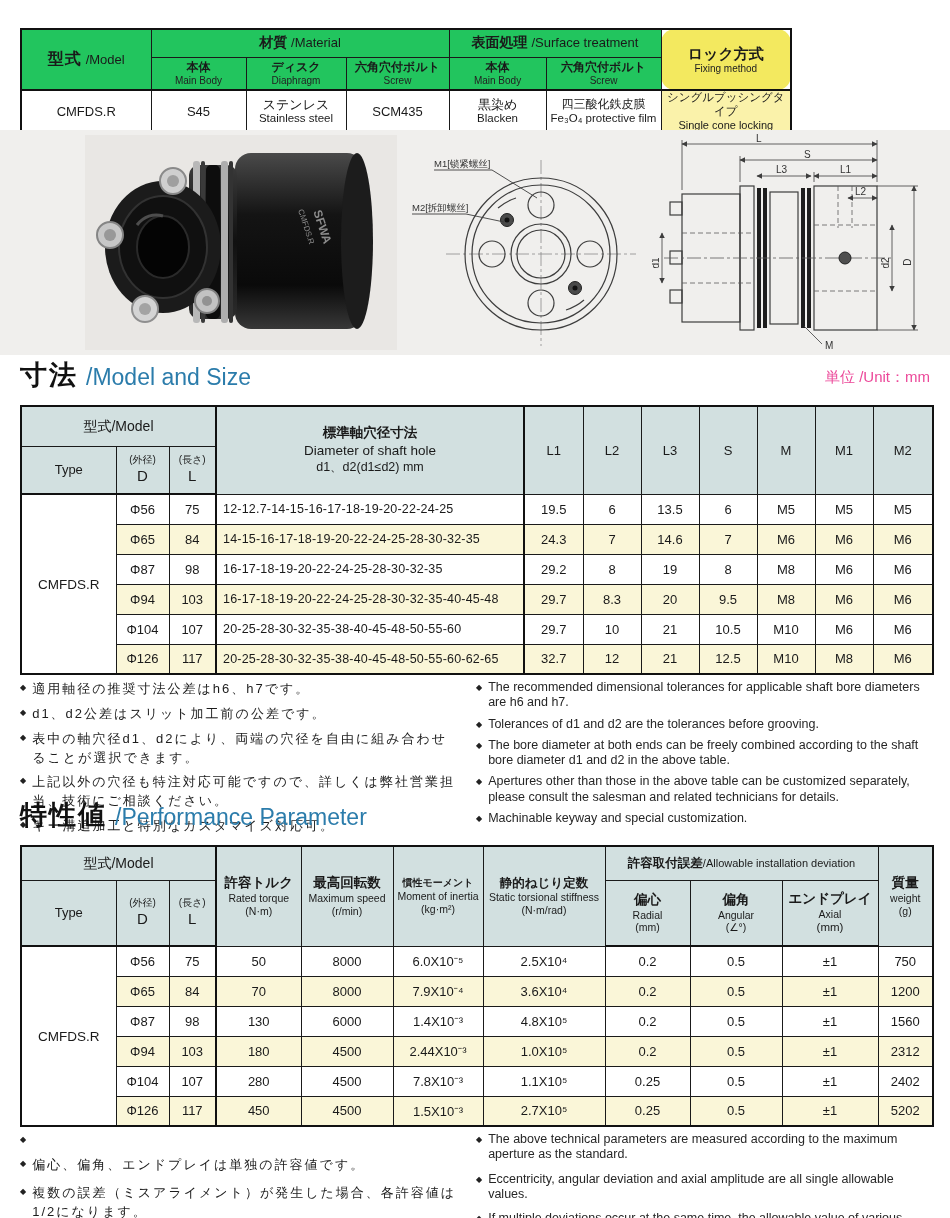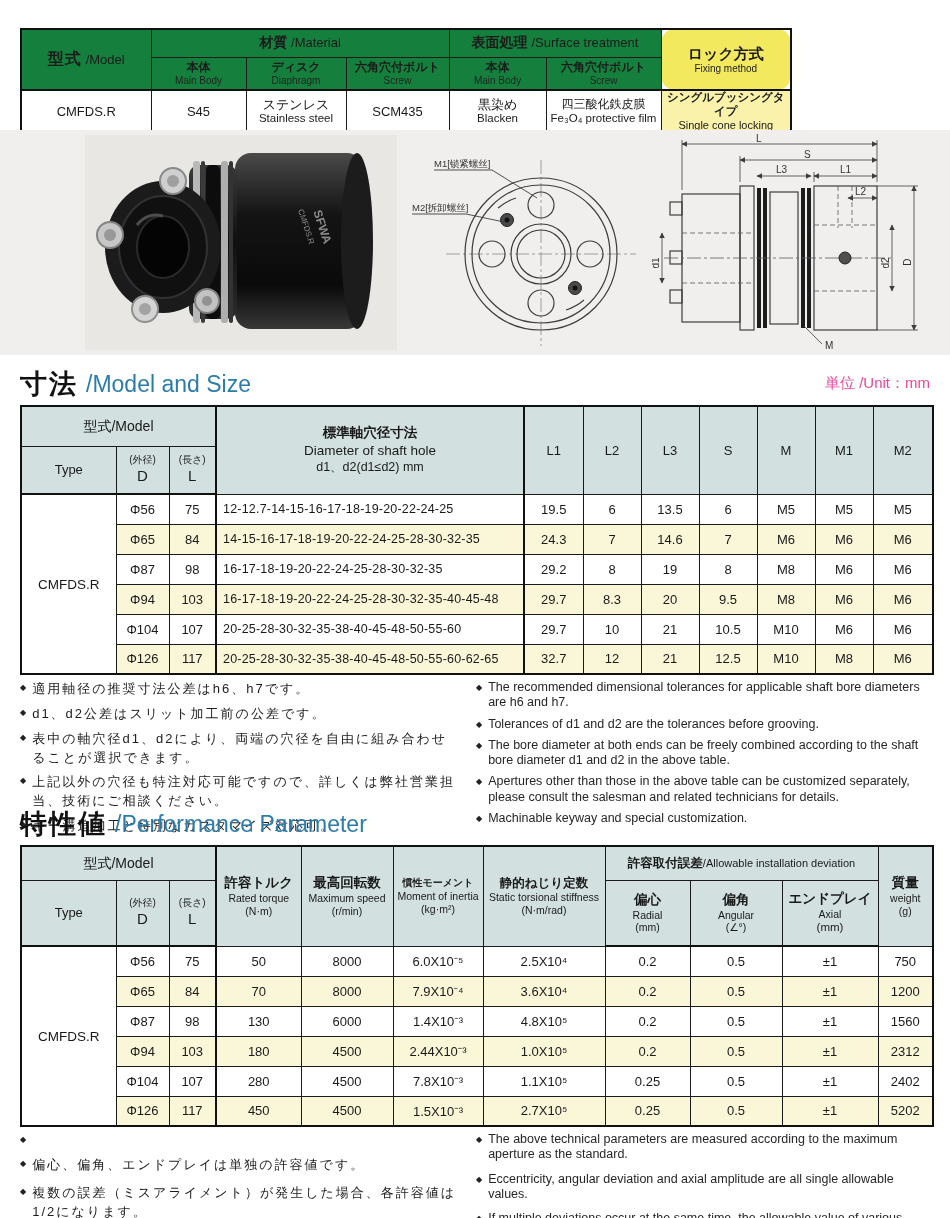--- a/index.html
+++ b/index.html
@@ -7,45 +7,45 @@
   body {
     width:950px; height:1218px; position:relative;
     font-family:"Liberation Sans", sans-serif;
     background:#ffffff; color:#1a1a1a; overflow:hidden;
   }
   table { border-collapse:collapse; table-layout:fixed; }
   td { border:1px solid #1a1a1a; text-align:center; vertical-align:middle; padding:0 2px; }
 
   
   .spec { position:absolute; top:28px; left:20px; width:770px; border:2px solid #111; }
-  .spec td { background:#15803d; }
+  .spec td { background:#22c55e; }
   .spec .r1 td { height:28px; font-size:14px; }
   .spec .r2 td { height:33px; }
   .spec .data td { height:38px; background:#ffffff; border-top:2px solid #111; font-size:13px; }
   .spec .jp-big { font-size:16px; font-weight:bold; letter-spacing:1px; }
   .spec .en-mid { font-size:13px; }
   .sub-jp { display:block; font-size:12px; font-weight:bold; line-height:1.15; }
   .sub-en { display:block; font-size:10px; line-height:1.1; color:#222; }
   .cell-2l .l1 { display:block; font-size:13px; line-height:1.2; }
   .cell-2l .l2 { display:block; font-size:11.5px; line-height:1.15; }
   .fix-head { background:#f3e95f !important;border-radius:14px; }
   .fix-val  { background:#faf2aa !important; }
-  .fix-val .l1 { font-size:11.5px; font-weight:bold; }
+  .fix-val .l1 { font-size:11.5px; font-weight:normal; }
   .fix-val .l2 { font-size:11px; }
 
   
   .band { position:absolute; top:130px; left:0; width:950px; height:225px; background:#f0efed; }
   .photo { position:absolute; top:5px; left:85px; }
   .front-view { position:absolute; top:8px; left:408px; }
   .side-view { position:absolute; top:2px; left:652px; }
   .dwg-label { font-size:9.5px; fill:#333; }
   .dim-label { font-size:10px; fill:#333; }
 
   
-  .sec-title { position:absolute; left:20px; right:20px; display:flex; align-items:center;margin-top:9px; }
+  .sec-title { position:absolute; left:20px; right:20px; display:flex; align-items:flex-end; }
   .sec-title .jp { font-size:27px; font-weight:bold; letter-spacing:2px; color:#111; line-height:1; }
   .sec-title .en { font-size:23px; color:#2b7cab; margin-left:8px; line-height:1.05; }
   .sec-title .unit { margin-left:auto; font-size:15px; color:#ec4899; padding-bottom:2px; }
 
   
   .size { position:absolute; top:405px; left:20px; width:912px; border:2px solid #111; }
   .perf { position:absolute; top:845px; left:20px; width:912px; border:2px solid #111; }
   .size td, .perf td { font-size:13px; }
   .hdr { background:#d2e0e0; }
   .size .hA td { height:40px; }

